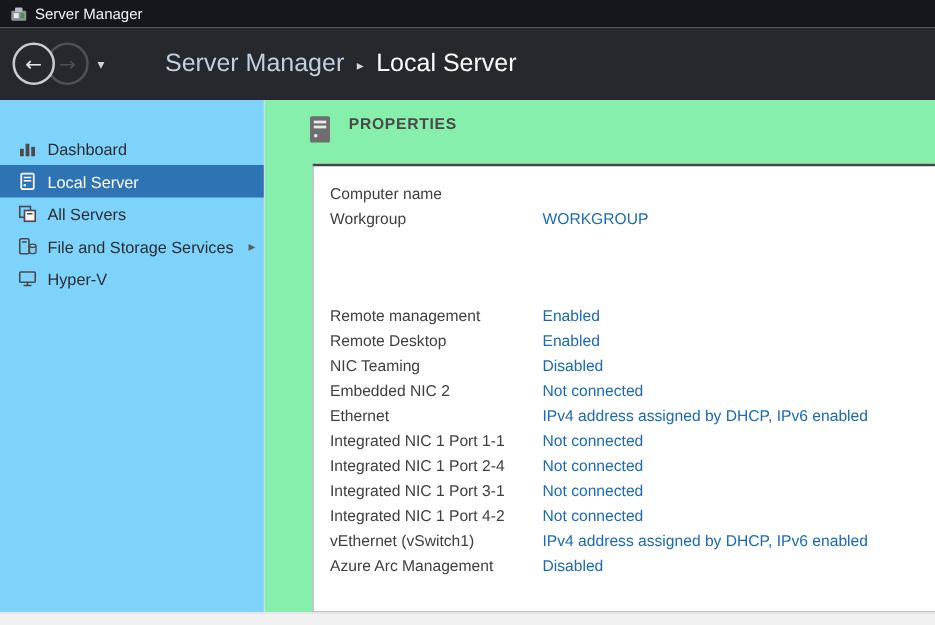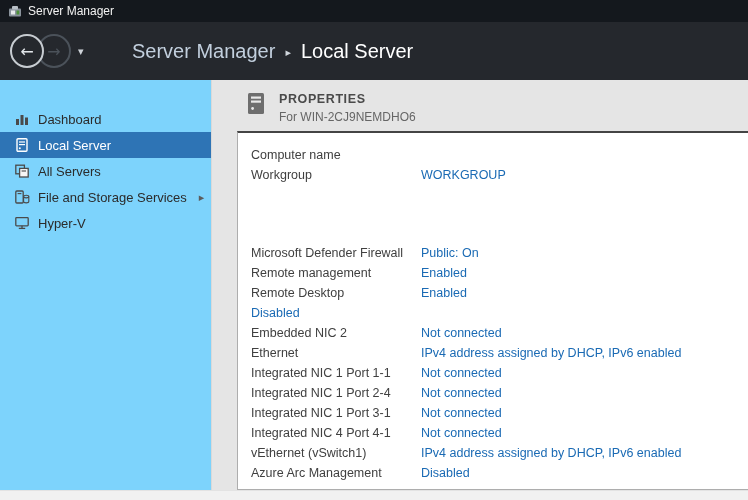--- a/index.html
+++ b/index.html
@@ -47,28 +47,28 @@
   .side-item {
     height: 26px; display: flex; align-items: center; gap: 8px;
     padding-left: 14px; font-size: 13px; color: #1a1a1a; cursor: pointer;
     color: #2b2b2b;
   }
   .side-item .icon { width: 16px; height: 16px; flex: 0 0 16px; color: #4a4a4a; display: flex; }
   .side-item.selected { background: #2e74b5; color: #ffffff; }
   .side-item.selected .icon { color: #ffffff; }
   .expand-chevron { color: #5c5c5c; font-size: 11px; margin-left: 4px; font-family: "DejaVu Sans", sans-serif; }
 
-  .content { flex: 1 1 auto; display: flex; flex-direction: column; background: #e5e5e5; min-width: 0; }
+  .content { flex: 1 1 auto; display: flex; flex-direction: column; background: #86efac; min-width: 0; }
   .tile-header { flex: 0 0 51px; display: flex; gap: 12px; padding: 12px 0 0 33px; }
   .tile-icon { width: 22px; flex: 0 0 22px; display: flex; }
   .tile-title { font-size: 12.5px; font-weight: bold; color: #4a4a4a; letter-spacing: 0.6px; }
   .tile-subtitle { font-size: 12px; color: #666666; margin-top: 4px; }
 
   .props-panel {
-    flex: 1 1 auto; margin-left: 25px; background: #ffffff;
+    flex: 1 1 auto; margin-left: 38px; background: #ffffff;
     border-top: 2px solid #444444; border-left: 1px solid #adadad; border-bottom: 1px solid #adadad;
     padding: 12px 0 0 13px; overflow: hidden;
   }
   .props-group { }
   .props-group.gap { margin-top: 58px; }
   .prop-row { height: 20px; display: flex; align-items: center; font-size: 12.5px; white-space: nowrap; }
   .prop-label { width: 170px; flex: 0 0 170px; color: #404040; }
   .prop-value { color: #1a6ab4; cursor: pointer; text-decoration: none; }
 
   
@@ -174,56 +174,52 @@
         <span class="tile-icon">
           <svg width="22" height="27" viewBox="0 0 22 27">
             <rect x="3" y="1" width="16" height="21" rx="1.5" fill="#6e6e6e"></rect>
             <rect x="6" y="4.5" width="10" height="2.2" fill="#ffffff" opacity="0.85"></rect>
             <rect x="6" y="8.5" width="10" height="2.2" fill="#ffffff" opacity="0.85"></rect>
             <circle cx="7.6" cy="16.5" r="1.4" fill="#ffffff" opacity="0.85"></circle>
           </svg>
         </span>
         <div>
           <div class="tile-title">PROPERTIES</div>
-          <div class="tile-subtitle">For WIN-2CJ9NEMDHO6</div>
         </div>
       </div>
 
       <div class="props-panel">
 
         <div class="props-group">
 
             <div class="prop-row">
               <span class="prop-label">Computer name</span>
             </div>
 
             <div class="prop-row">
               <span class="prop-label">Workgroup</span>
               <span class="prop-value">WORKGROUP</span>
             </div>
           </div>
 
         <div class="props-group gap">
 
-            <div class="prop-row">
-              <span class="prop-label">Microsoft Defender Firewall</span>
-              <span class="prop-value">Public: On</span>
-            </div>
 
             <div class="prop-row">
               <span class="prop-label">Remote management</span>
               <span class="prop-value">Enabled</span>
             </div>
 
             <div class="prop-row">
               <span class="prop-label">Remote Desktop</span>
               <span class="prop-value">Enabled</span>
             </div>
 
             <div class="prop-row">
+              <span class="prop-label">NIC Teaming</span>
               <span class="prop-value">Disabled</span>
             </div>
 
             <div class="prop-row">
               <span class="prop-label">Embedded NIC 2</span>
               <span class="prop-value">Not connected</span>
             </div>
 
             <div class="prop-row">
               <span class="prop-label">Ethernet</span>
@@ -239,21 +235,21 @@
               <span class="prop-label">Integrated NIC 1 Port 2-4</span>
               <span class="prop-value">Not connected</span>
             </div>
 
             <div class="prop-row">
               <span class="prop-label">Integrated NIC 1 Port 3-1</span>
               <span class="prop-value">Not connected</span>
             </div>
 
             <div class="prop-row">
-              <span class="prop-label">Integrated NIC 4 Port 4-1</span>
+              <span class="prop-label">Integrated NIC 1 Port 4-2</span>
               <span class="prop-value">Not connected</span>
             </div>
 
             <div class="prop-row">
               <span class="prop-label">vEthernet (vSwitch1)</span>
               <span class="prop-value">IPv4 address assigned by DHCP, IPv6 enabled</span>
             </div>
 
             <div class="prop-row">
               <span class="prop-label">Azure Arc Management</span>

